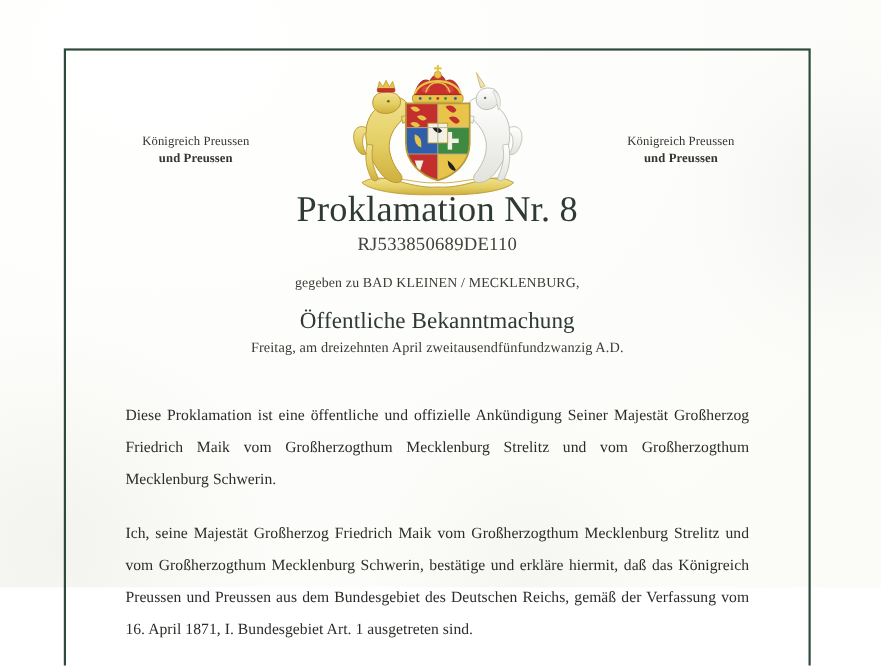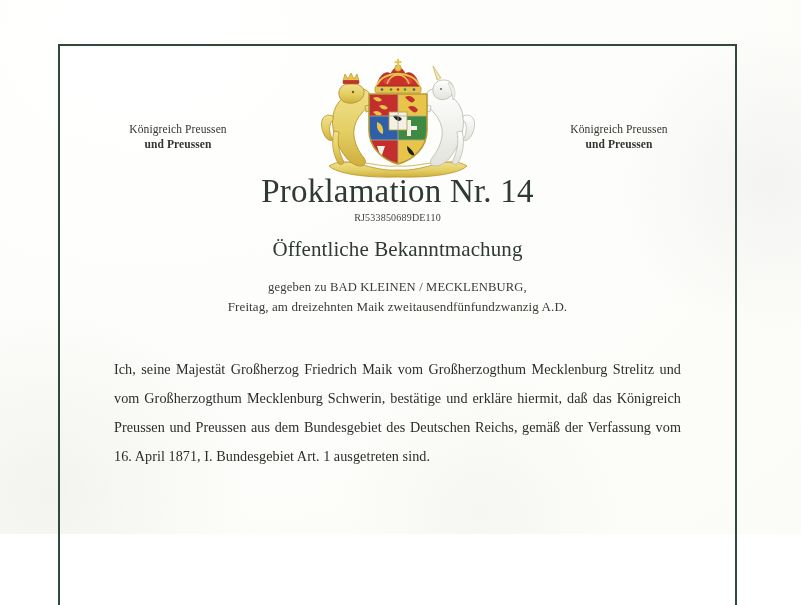--- a/index.html
+++ b/index.html
@@ -94,21 +94,21 @@
   }
   #proclamation-title {
     font-size: 33px;
     line-height: 1.08;
     color: #2f3a33;
     letter-spacing: .2px;
     font-weight: normal;
     margin: 0;
   }
   #reference-number {
-    font-size: 10px;
+    font-size: 17px;
     letter-spacing: .2px;
     color: #40423c;
     margin-top: 2px;
   }
   #subtitle {
     font-size: 21px;
     color: #2f3a33;
     margin-top: 14px;
     letter-spacing: .1px;
   }
@@ -279,25 +279,26 @@
         </svg>
       </div>
 
       <div class="side-caption" id="caption-right">
         <span>Königreich Preussen</span>
         <span class="cap-line-2">und Preussen</span>
       </div>
     </div>
 
     <div id="title-block">
-      <h1 id="proclamation-title">Proklamation Nr. 14</h1>
+      <h1 id="proclamation-title">Proklamation Nr. 8</h1>
       <div id="reference-number">RJ533850689DE110</div>
+      <div id="place-line">gegeben zu BAD KLEINEN / MECKLENBURG,</div>
       <div id="subtitle">Öffentliche Bekanntmachung</div>
-      <div id="place-line">gegeben zu BAD KLEINEN / MECKLENBURG,</div>
-      <div id="date-line">Freitag, am dreizehnten Maik zweitausendfünfundzwanzig A.D.</div>
+      <div id="date-line">Freitag, am dreizehnten April zweitausendfünfundzwanzig A.D.</div>
     </div>
 
     <div id="body-text">
+      <p class="body-paragraph" id="paragraph-1">Diese Proklamation ist eine öffentliche und offizielle Ankündigung Seiner Majestät Großherzog Friedrich Maik vom Großherzogthum Mecklenburg Strelitz und vom Großherzogthum Mecklenburg Schwerin.</p>
       <p class="body-paragraph" id="paragraph-2">Ich, seine Majestät Großherzog Friedrich Maik vom Großherzogthum Mecklenburg Strelitz und vom Großherzogthum Mecklenburg Schwerin, bestätige und erkläre hiermit, daß das Königreich Preussen und Preussen aus dem Bundesgebiet des Deutschen Reichs, gemäß der Verfassung vom 16. April 1871, I. Bundesgebiet Art. 1 ausgetreten sind.</p>
     </div>
 
   </div>
 </div>
 
 </body></html>

